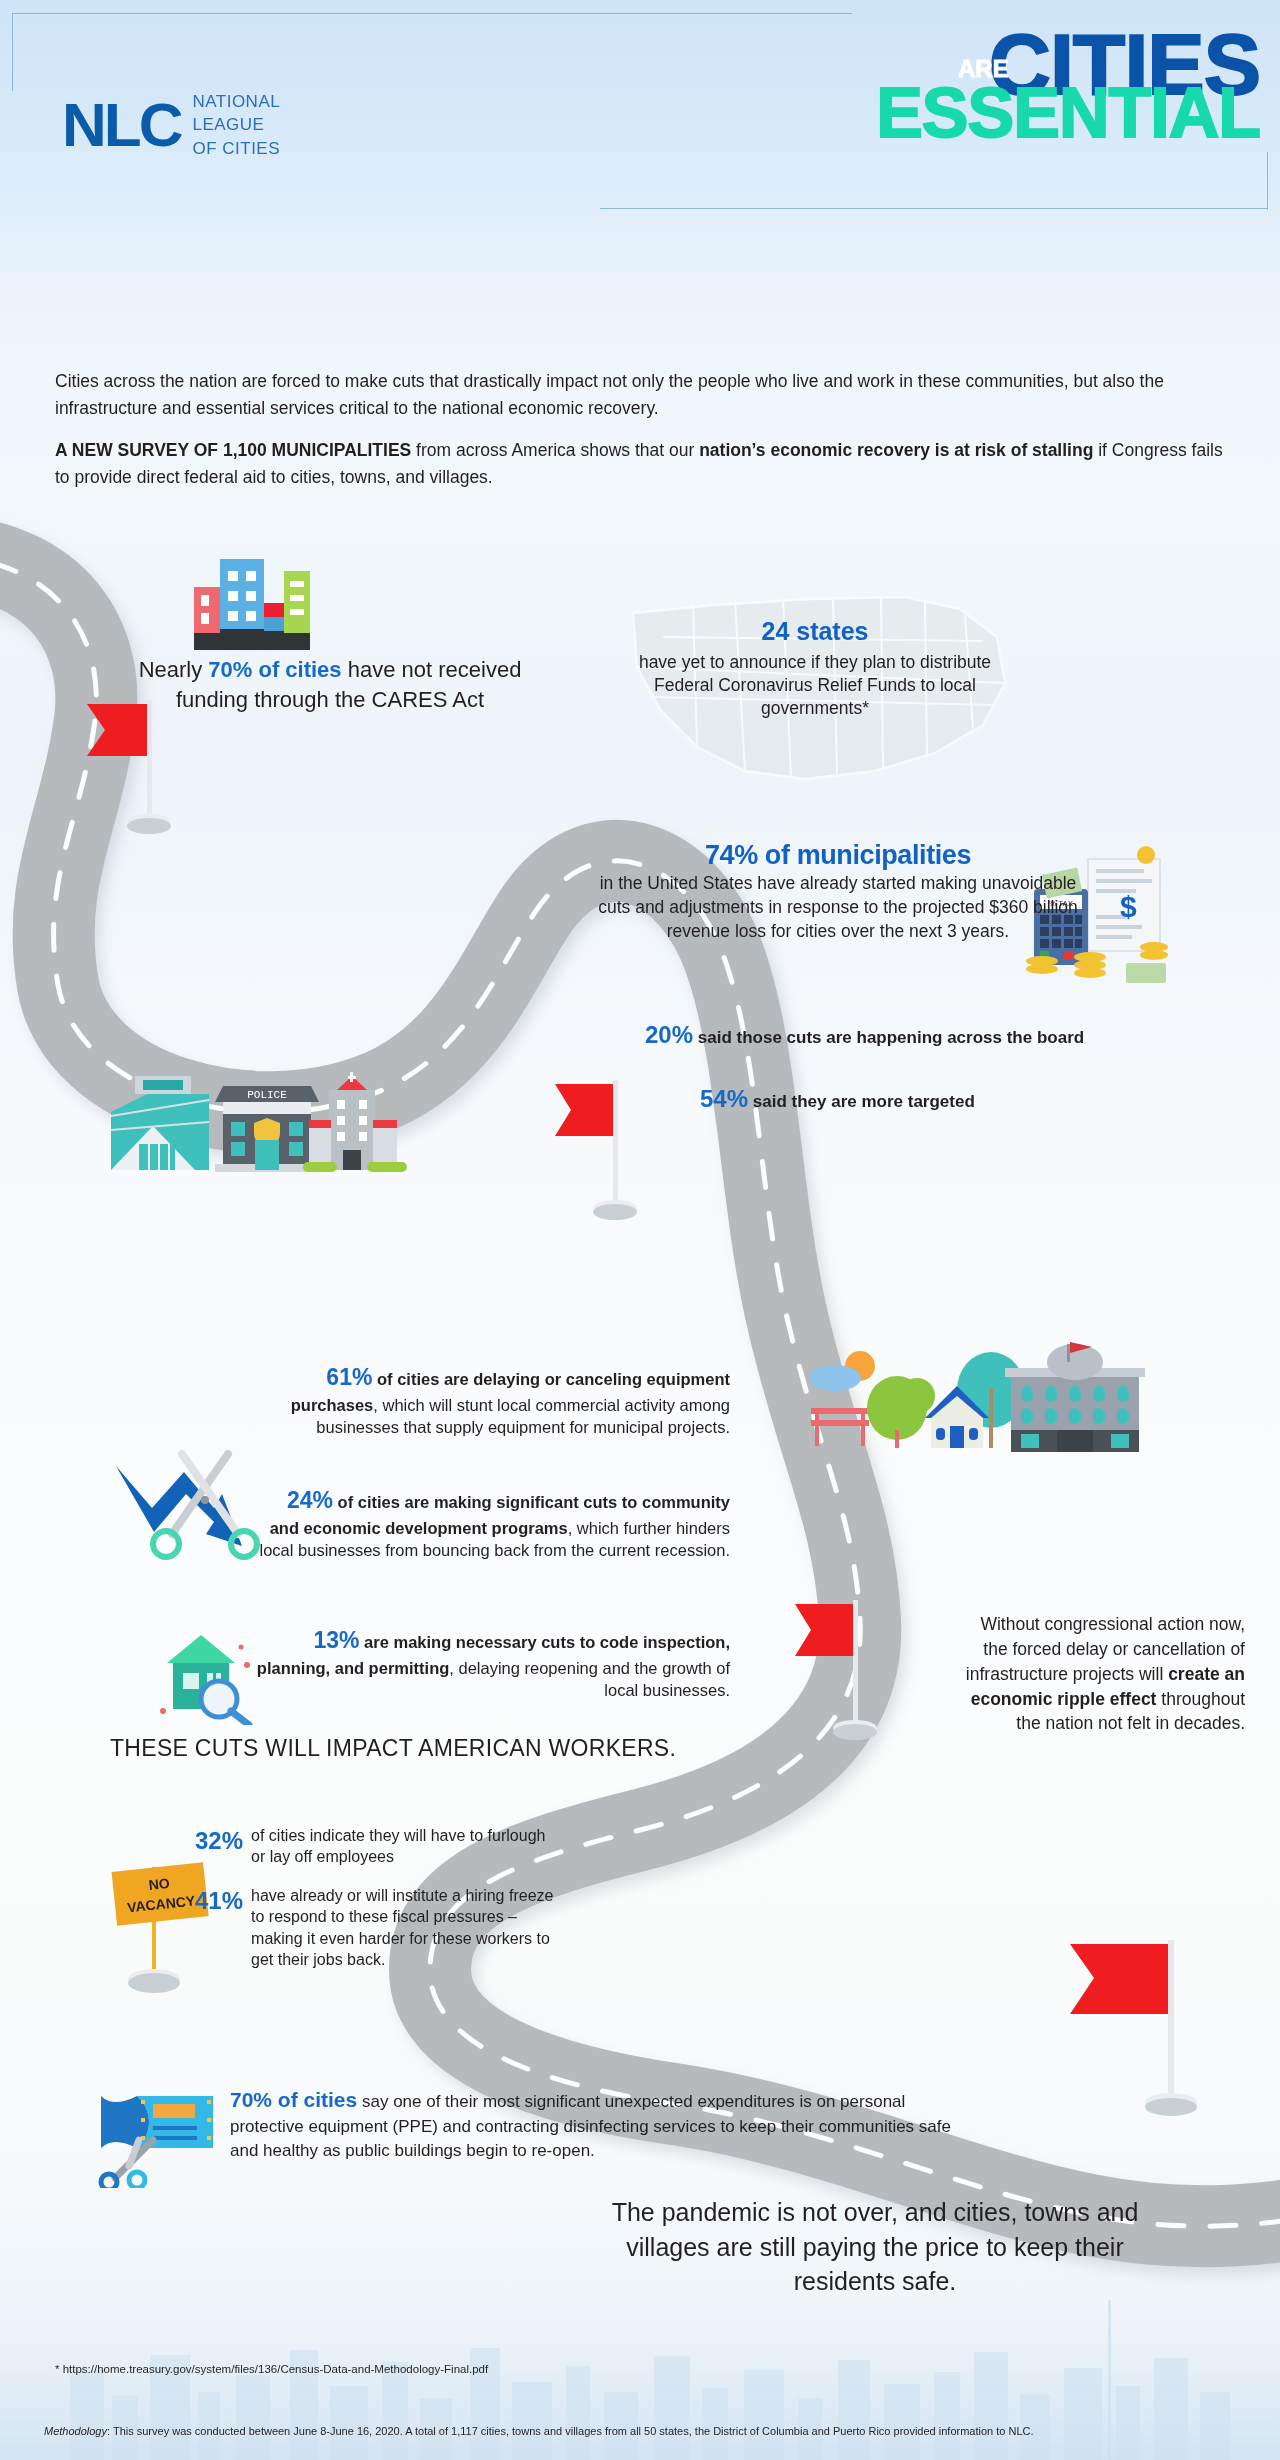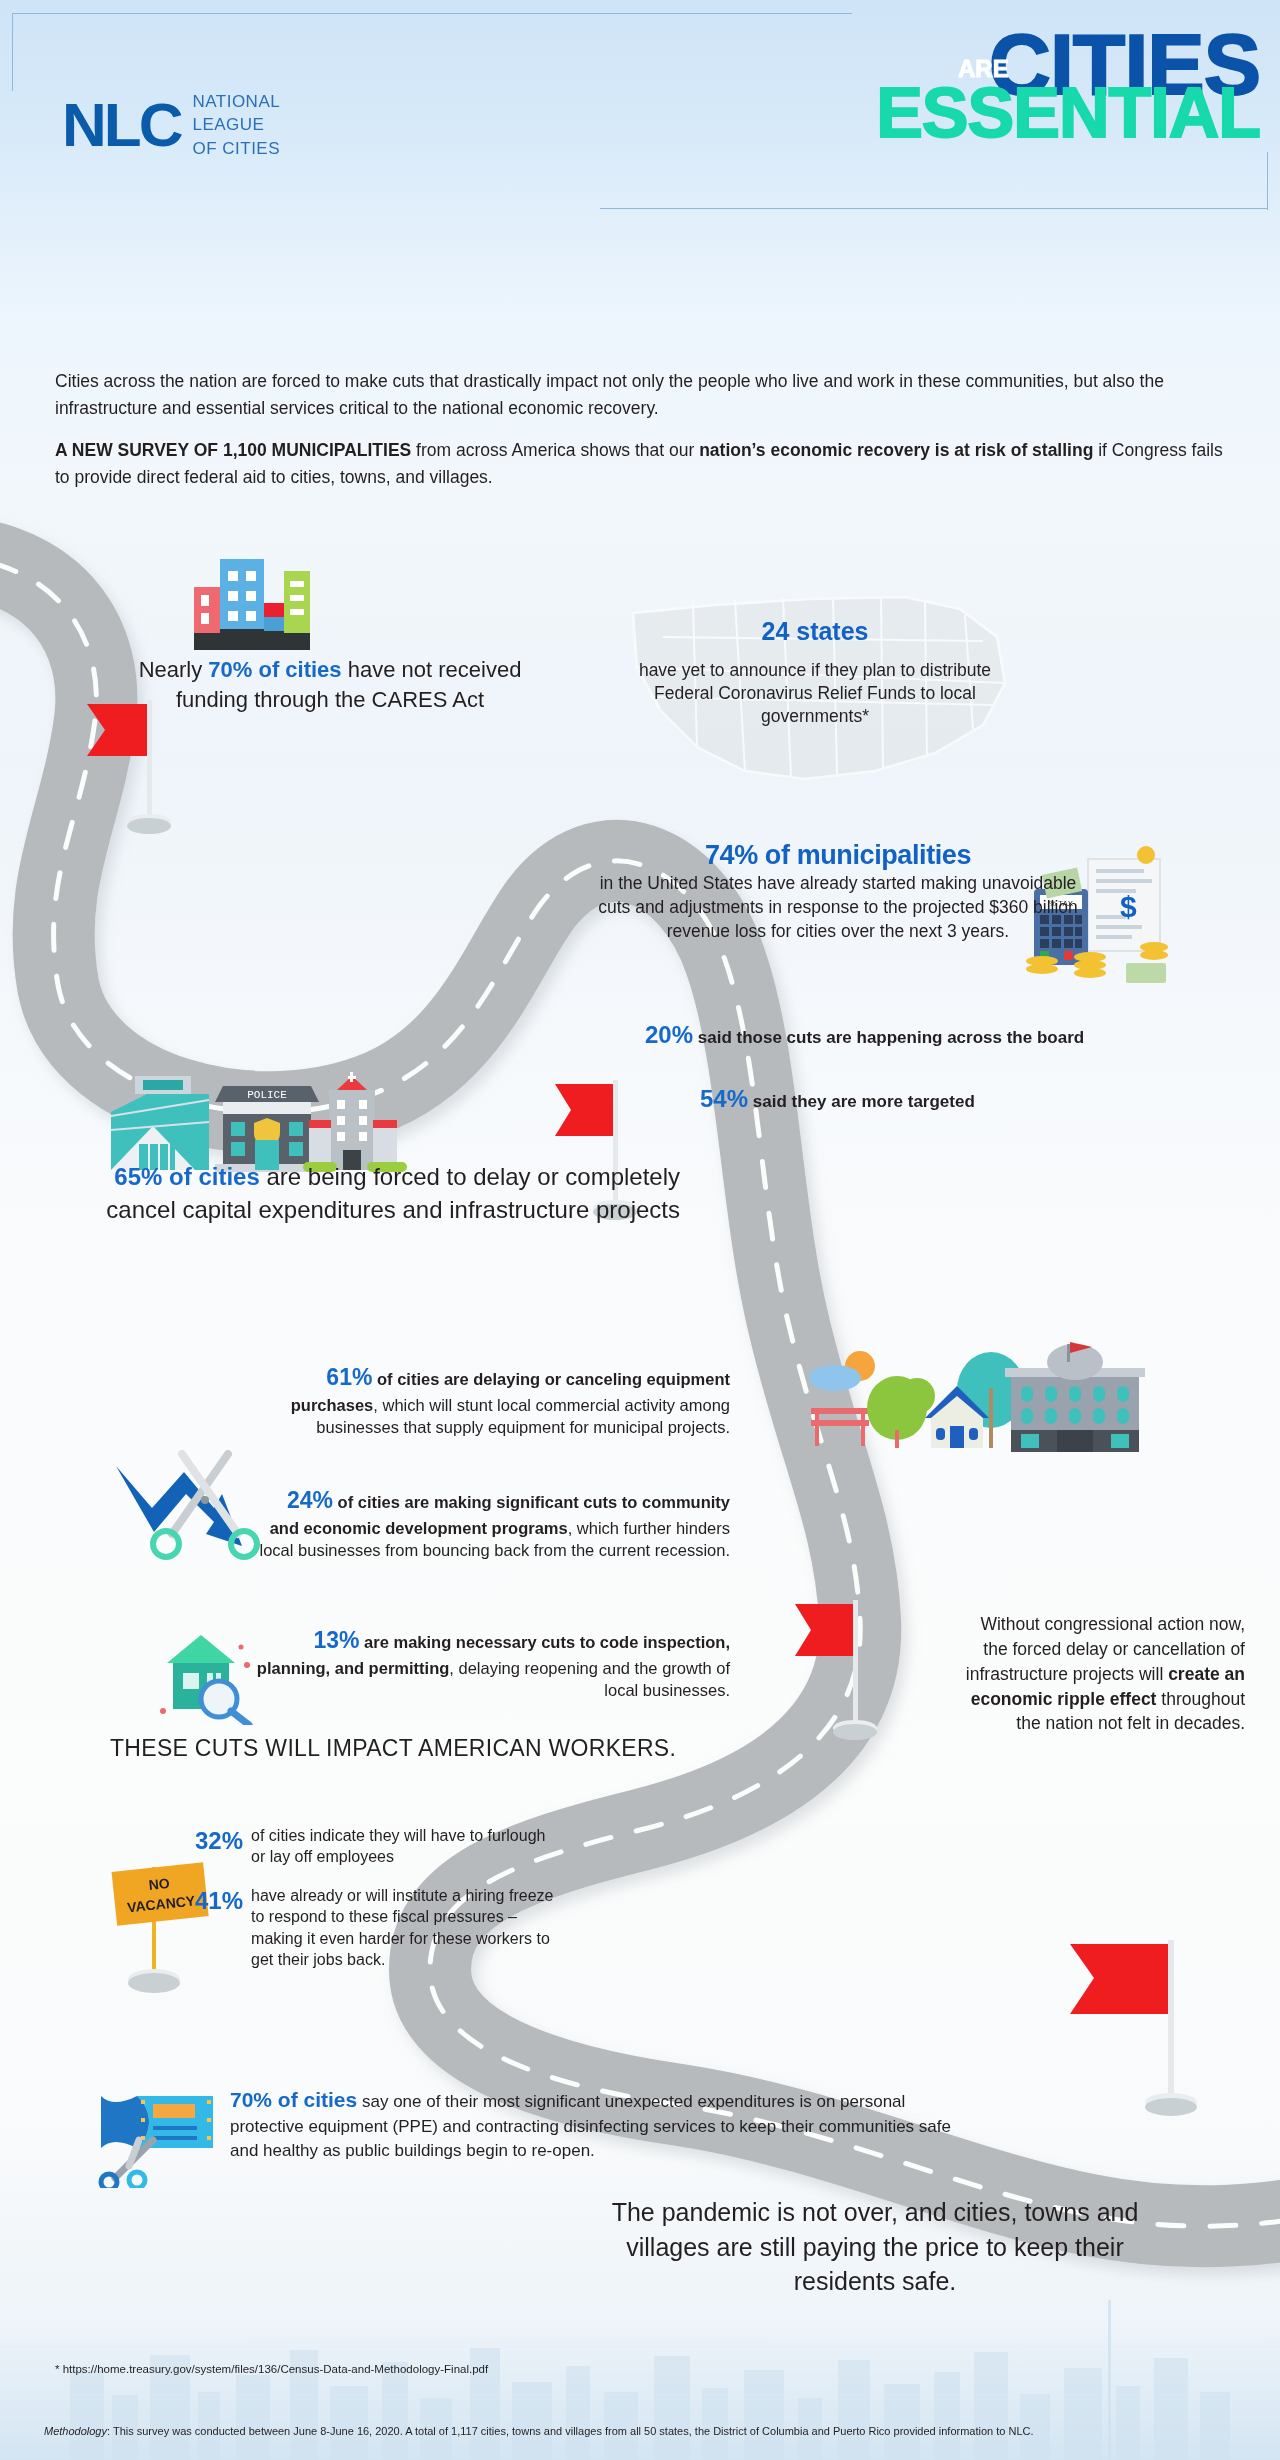--- a/index.html
+++ b/index.html
@@ -83,21 +83,21 @@
 
   
   .blk { position: absolute; }
   .num { color: #1669c9; font-weight: bold; }
   .bold { font-weight: bold; }
 
   .b-cares { left: 120px; top: 655px; width: 420px; text-align: center; font-size: 22px; line-height: 1.38; color: #231f20; }
   .b-cares .num { font-size: 22px; }
 
   .b-states { left: 620px; top: 617px; width: 390px; text-align: center; }
-  .b-states .title { font-size: 25px; font-weight: bold; color: #1261c4; margin-bottom: 13px; }
+  .b-states .title { font-size: 25px; font-weight: bold; color: #1261c4; margin-bottom: 5px; }
   .b-states .body { font-size: 17.5px; line-height: 1.32; color: #231f20; }
 
   .b-74 { left: 598px; top: 840px; width: 480px; }
   .b-74 .title { font-size: 27px; font-weight: bold; color: #1261c4; letter-spacing: -.4px; text-align: center; }
   .b-74 .body { font-size: 17.5px; line-height: 1.37; color: #231f20; text-align: center; margin-top: 1px; }
 
   .b-20 { left: 645px; top: 1018px; width: 440px; font-size: 17px; font-weight: bold; line-height: 1.4; }
   .b-20 .num { font-size: 24px; }
 
   .b-54 { left: 700px; top: 1085px; width: 430px; font-size: 17px; font-weight: bold; }
@@ -520,23 +520,20 @@
 
   <div class="blk b-20">
     <span class="num">20%</span><span> said those cuts are happening across the board</span>
   </div>
 
   <div class="blk b-54">
     <span class="num">54%</span><span> said they are more targeted</span>
   </div>
 
 
-  <div class="blk b-65">
-    <span class="num">65% of cities</span><span> are being forced to delay or completely cancel capital expenditures and infrastructure projects</span>
-  </div>
 
   <div class="blk b-61">
     <span class="num">61%</span><span class="bold"> of cities are delaying or canceling equipment purchases</span><span>, which will stunt local commercial activity among businesses that supply equipment for municipal projects.</span>
   </div>
 
   <div class="blk b-24">
     <span class="num">24%</span><span class="bold"> of cities are making significant cuts to community and economic development programs</span><span>, which further hinders local businesses from bouncing back from the current recession.</span>
   </div>
 
   <div class="blk b-13">

